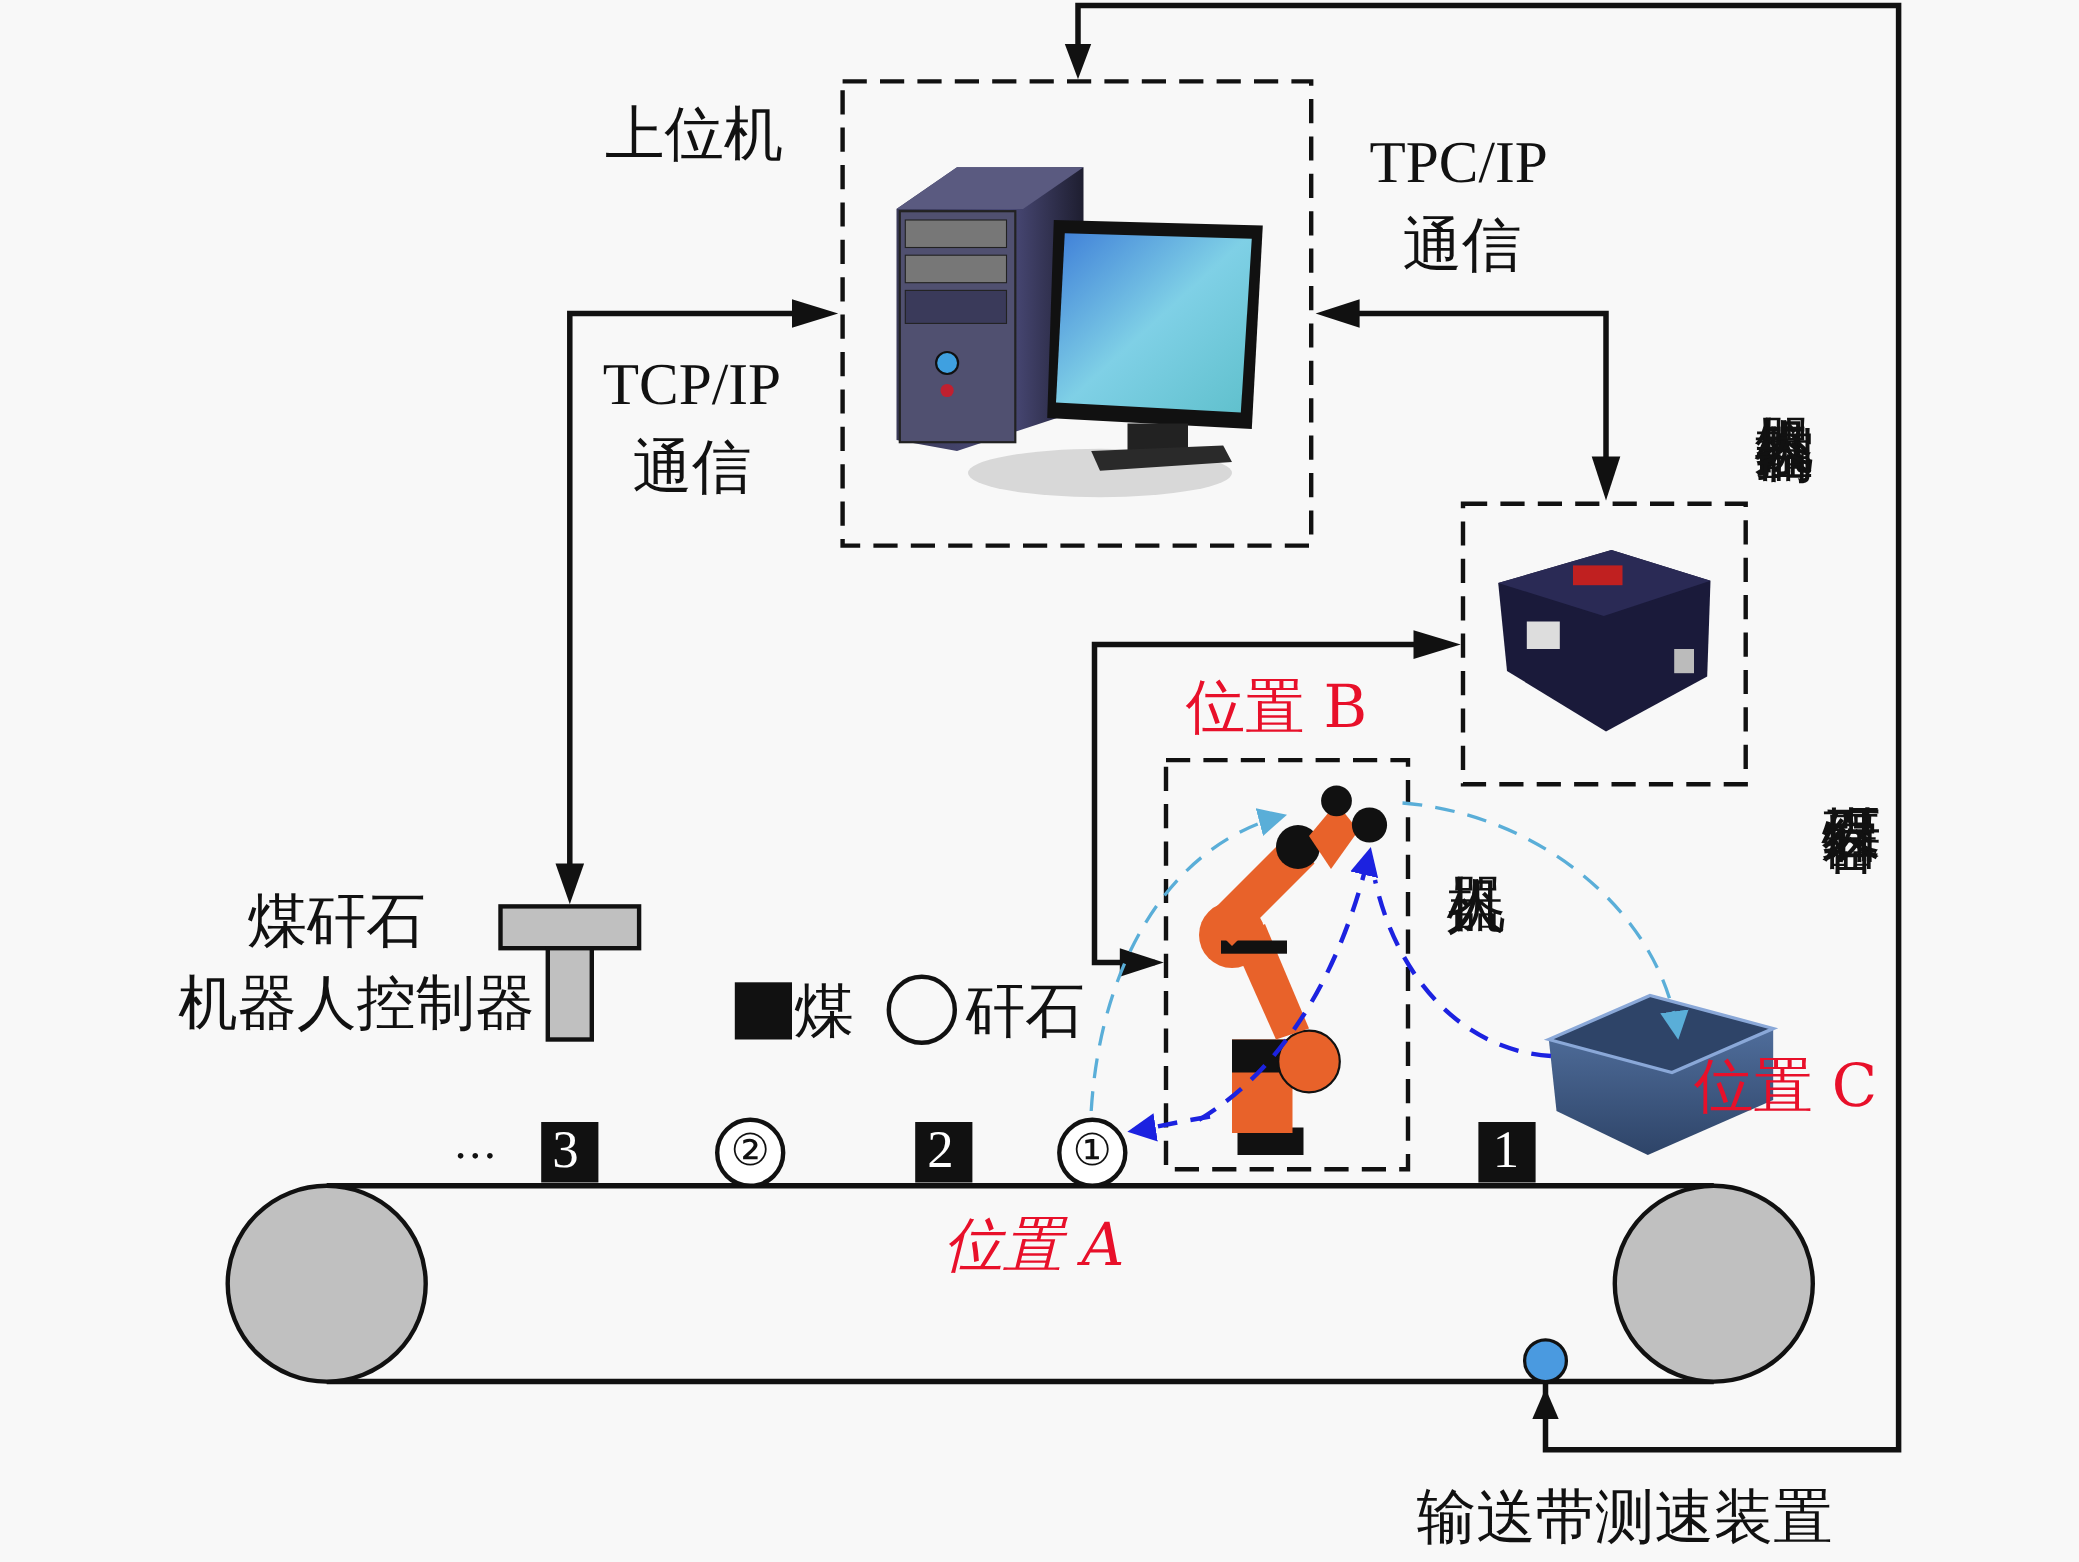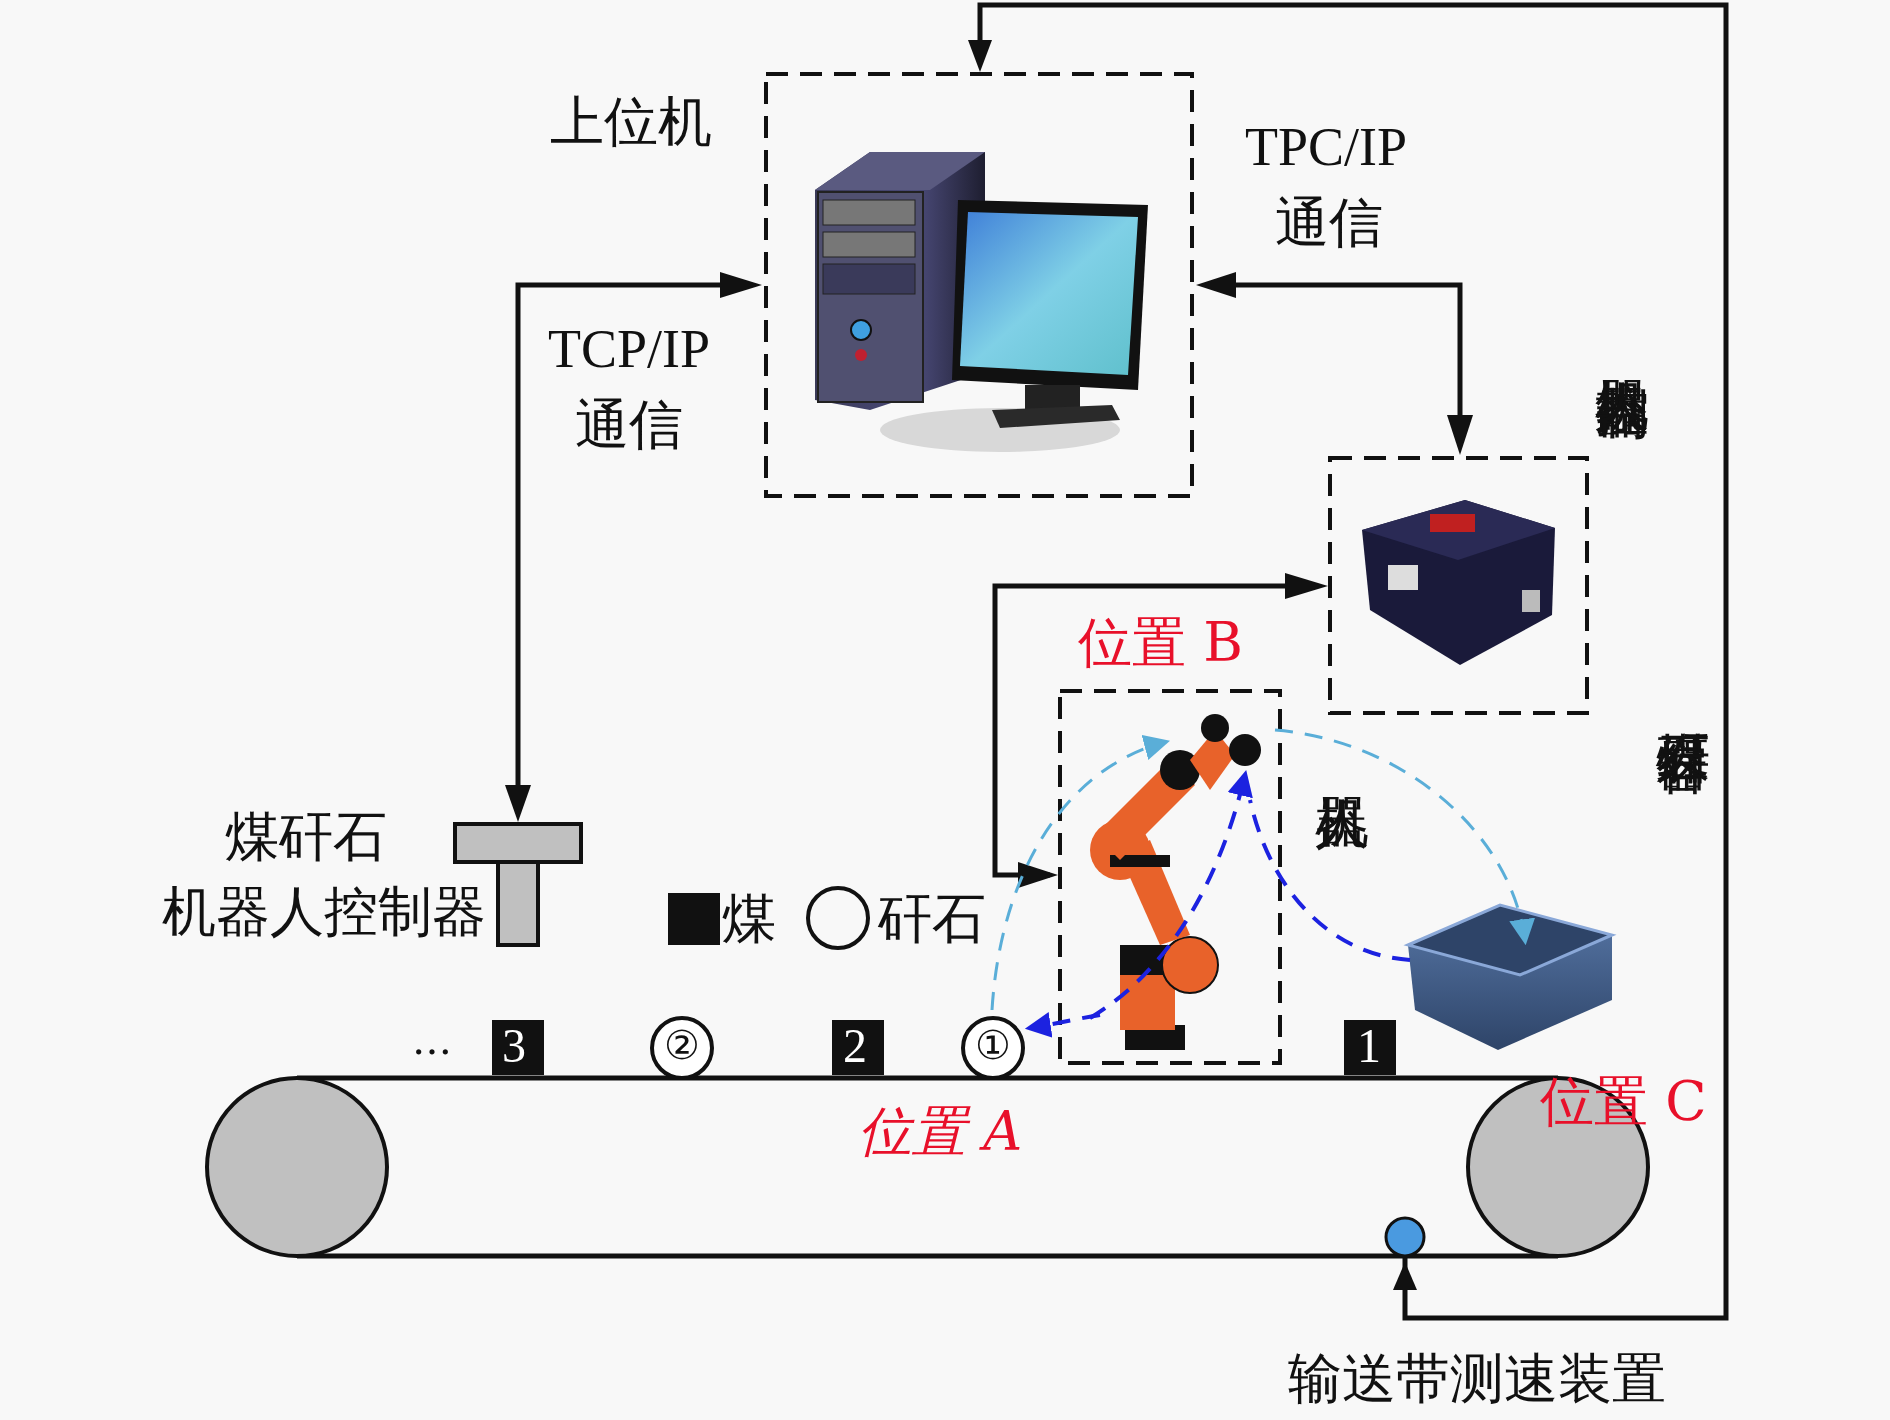--- a/index.html
+++ b/index.html
@@ -150,21 +150,21 @@
 <div class="lbl vert" style="left:1656px;top:690px;">煤矸石容器</div>
 
 <div class="lbl" style="left:225px;top:810px;text-align:right;">煤矸石</div>
 <div class="lbl" style="left:162px;top:885px;">机器人控制器</div>
 
 <div class="lbl" style="left:722px;top:892px;">煤</div>
 <div class="lbl" style="left:878px;top:892px;">矸石</div>
 
 <div class="lbl red" style="left:858px;top:1105px;font-style:italic;">位置 A</div>
 <div class="lbl red" style="left:1078px;top:616px;">位置 B</div>
-<div class="lbl red" style="left:1540px;top:1075px;">位置 C</div>
+<div class="lbl red" style="left:1540px;top:960px;">位置 C</div>
 
 <div class="lbl" style="left:1288px;top:1352px;">输送带测速装置</div>
 <div class="lbl" style="left:412px;top:1020px;font-size:40px;">…</div>
 
 <div class="lbl serif" style="left:502px;top:1022px;color:#fff;font-size:48px;">3</div>
 <div class="lbl serif" style="left:664px;top:1026px;font-size:40px;">②</div>
 <div class="lbl serif" style="left:843px;top:1022px;color:#fff;font-size:48px;">2</div>
 <div class="lbl serif" style="left:975px;top:1026px;font-size:40px;">①</div>
 <div class="lbl serif" style="left:1357px;top:1022px;color:#fff;font-size:48px;">1</div>
 

